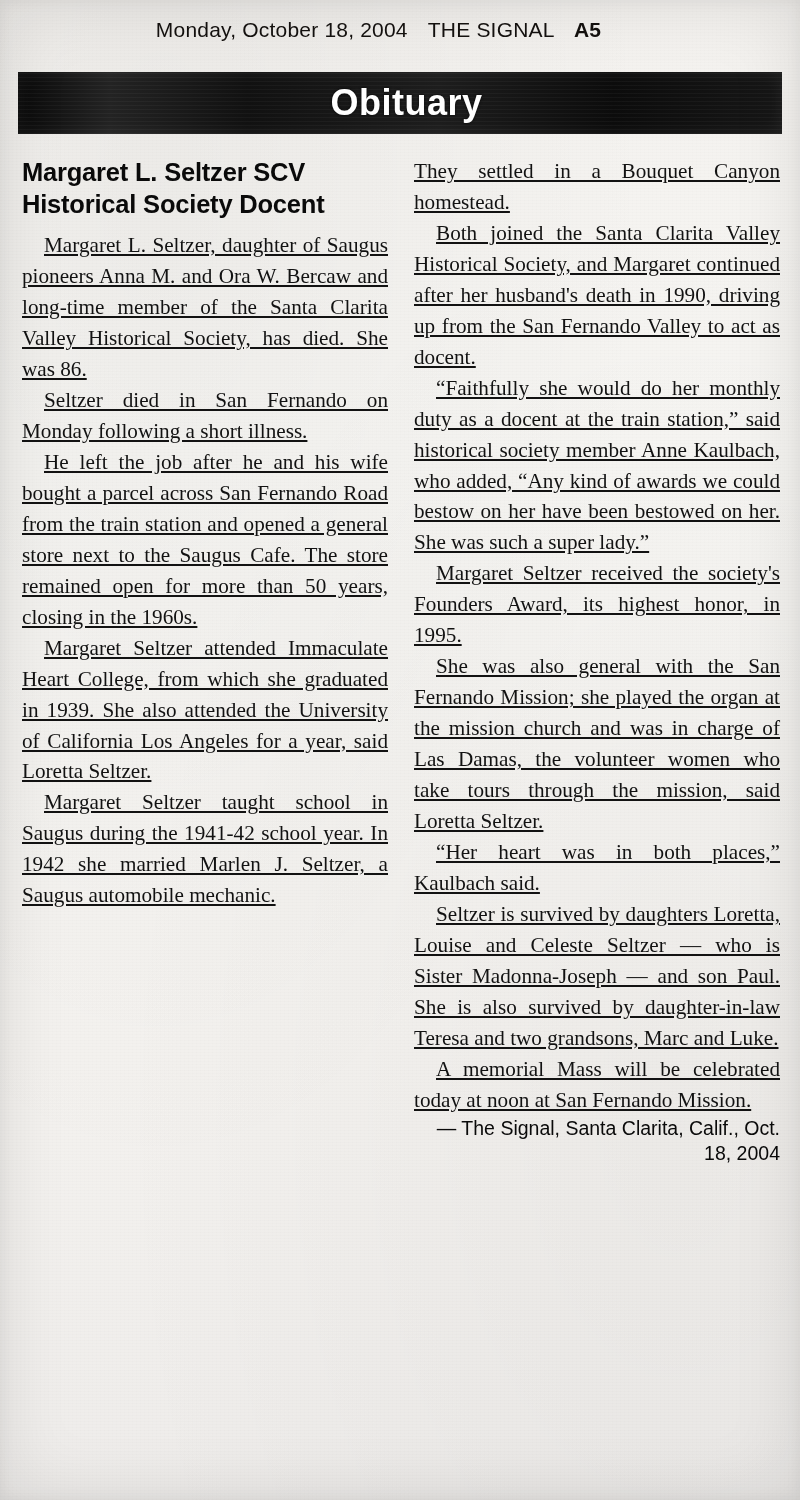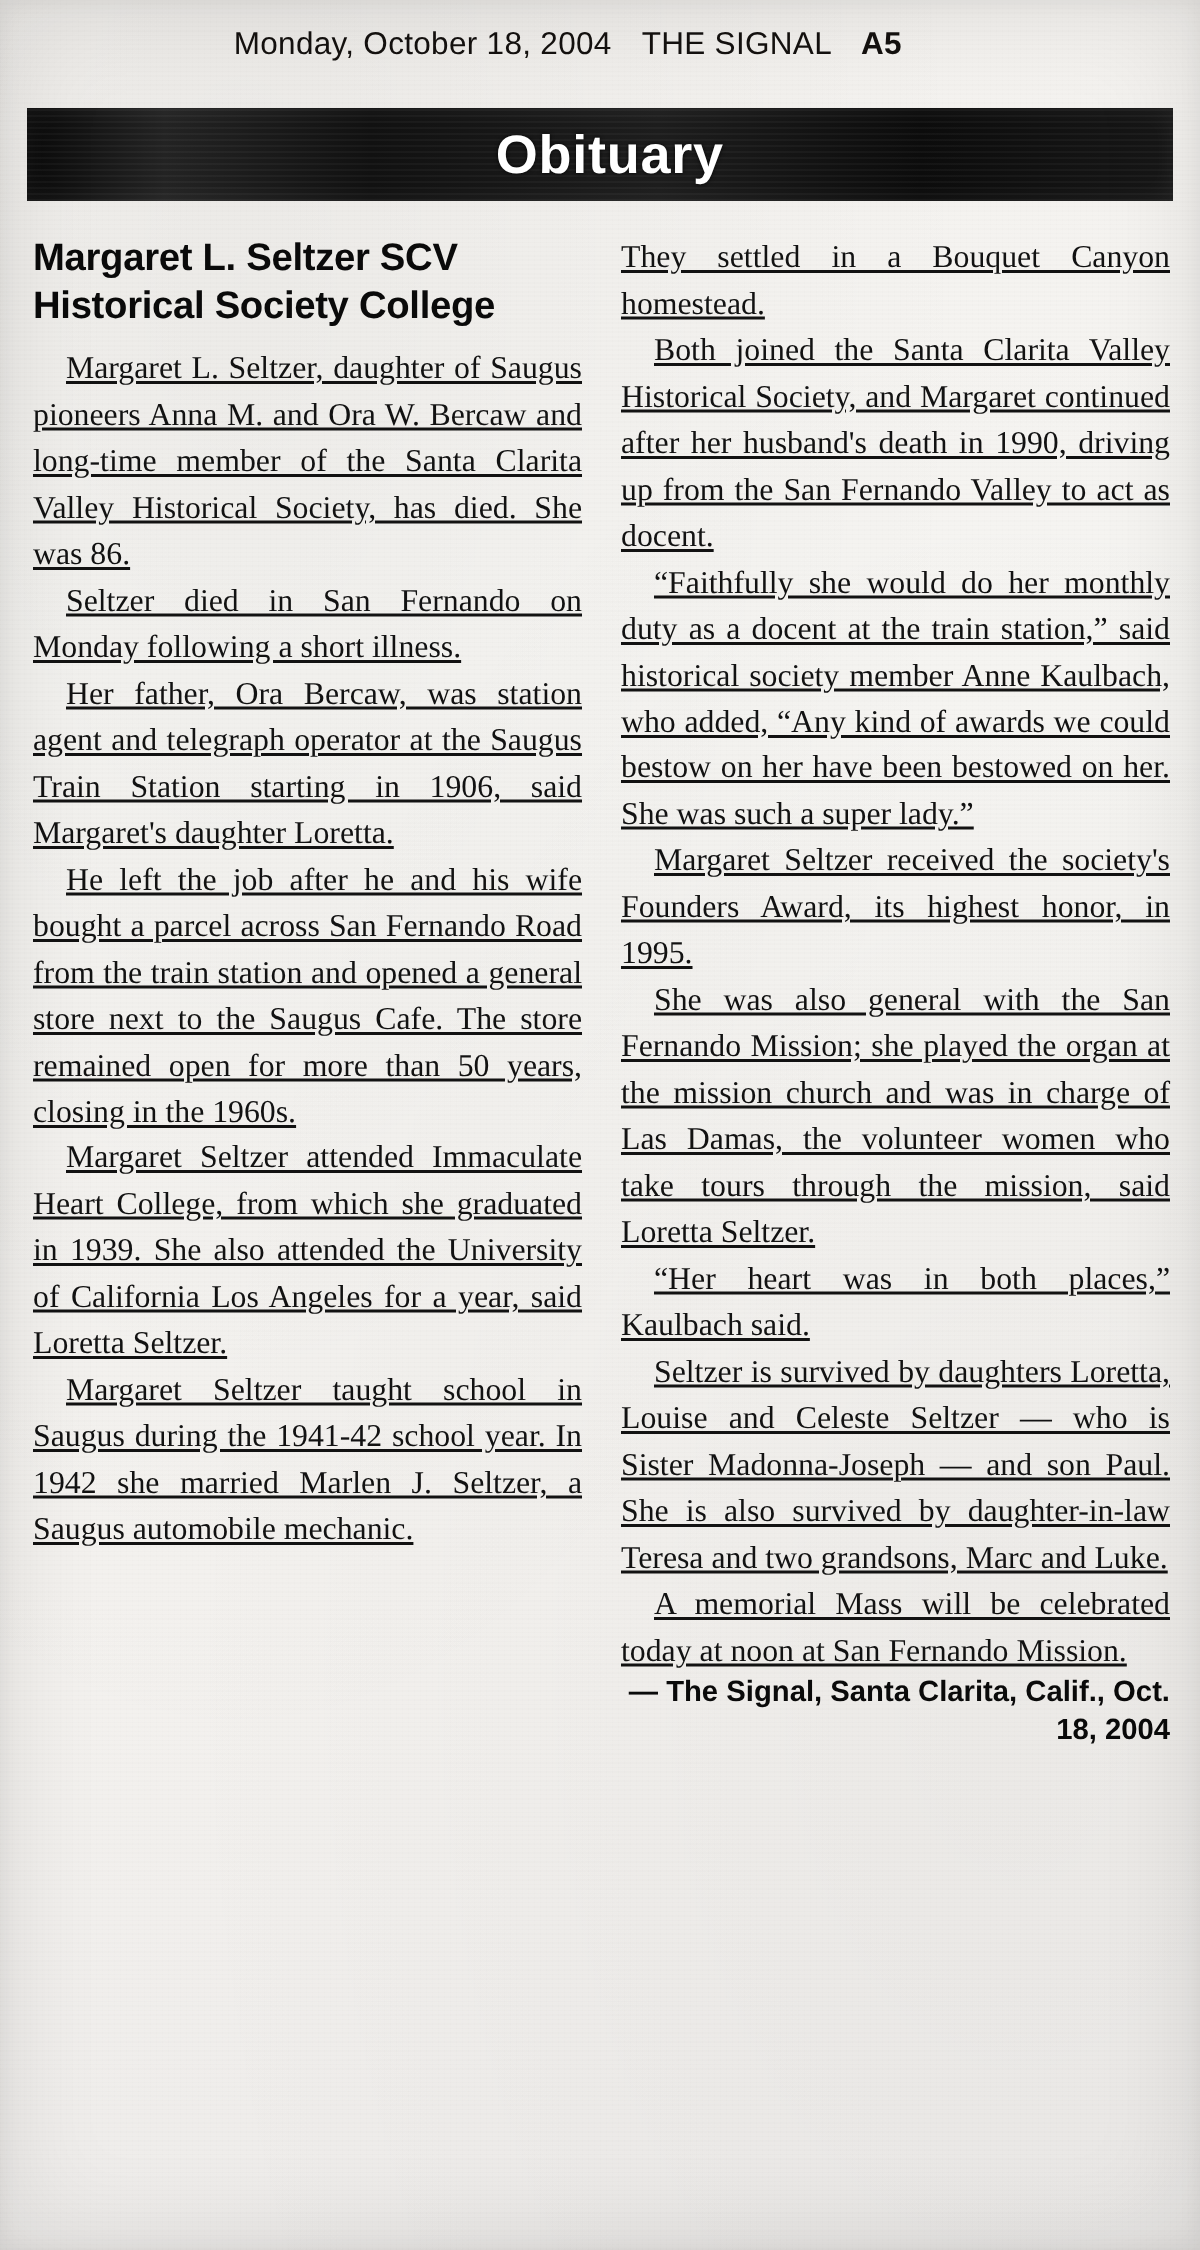--- a/index.html
+++ b/index.html
@@ -117,21 +117,21 @@
     text-indent: 22px;
     color: #121212;
     hyphens: manual;
     text-decoration: underline;
   }
   p.body.noindent { text-indent: 0; }
 
   p.signoff {
     margin: 0;
     font-family: "Liberation Sans", sans-serif;
-    font-weight: 700;
+    font-weight: 400;
     font-size: 19.5px;
     line-height: 1.32;
     text-align: right;
     color: #0a0a0a;
   }
 
   
   #vignette {
     position: absolute;
     inset: 0;
@@ -151,24 +151,23 @@
     <span class="page">A5</span>
   </div>
 
   <div class="banner">
     <div class="banner-title">Obituary</div>
   </div>
 
   <div class="columns">
 
     <div class="col">
-      <h1 class="headline">Margaret L. Seltzer SCV Historical Society College</h1>
+      <h1 class="headline">Margaret L. Seltzer SCV Historical Society Docent</h1>
       <p class="body">Margaret L. Seltzer, daughter of Saugus pioneers Anna M. and Ora W. Bercaw and long-time member of the Santa Clarita Valley Historical Society, has died. She was 86.</p>
       <p class="body">Seltzer died in San Fernando on Monday following a short illness.</p>
-      <p class="body">Her father, Ora Bercaw, was station agent and telegraph operator at the Saugus Train Station starting in 1906, said Margaret's daughter Loretta.</p>
       <p class="body">He left the job after he and his wife bought a parcel across San Fernando Road from the train station and opened a general store next to the Saugus Cafe. The store remained open for more than 50 years, closing in the 1960s.</p>
       <p class="body">Margaret Seltzer attended Immaculate Heart College, from which she graduated in 1939. She also attended the University of California Los Angeles for a year, said Loretta Seltzer.</p>
       <p class="body">Margaret Seltzer taught school in Saugus during the 1941-42 school year. In 1942 she married Marlen J. Seltzer, a Saugus automobile mechanic.</p>
     </div>
 
     <div class="col">
       <p class="body noindent">They settled in a Bouquet Canyon homestead.</p>
       <p class="body">Both joined the Santa Clarita Valley Historical Society, and Margaret continued after her husband's death in 1990, driving up from the San Fernando Valley to act as docent.</p>
       <p class="body">“Faithfully she would do her monthly duty as a docent at the train station,” said historical society member Anne Kaulbach, who added, “Any kind of awards we could bestow on her have been bestowed on her. She was such a super lady.”</p>
       <p class="body">Margaret Seltzer received the society's Founders Award, its highest honor, in 1995.</p>

